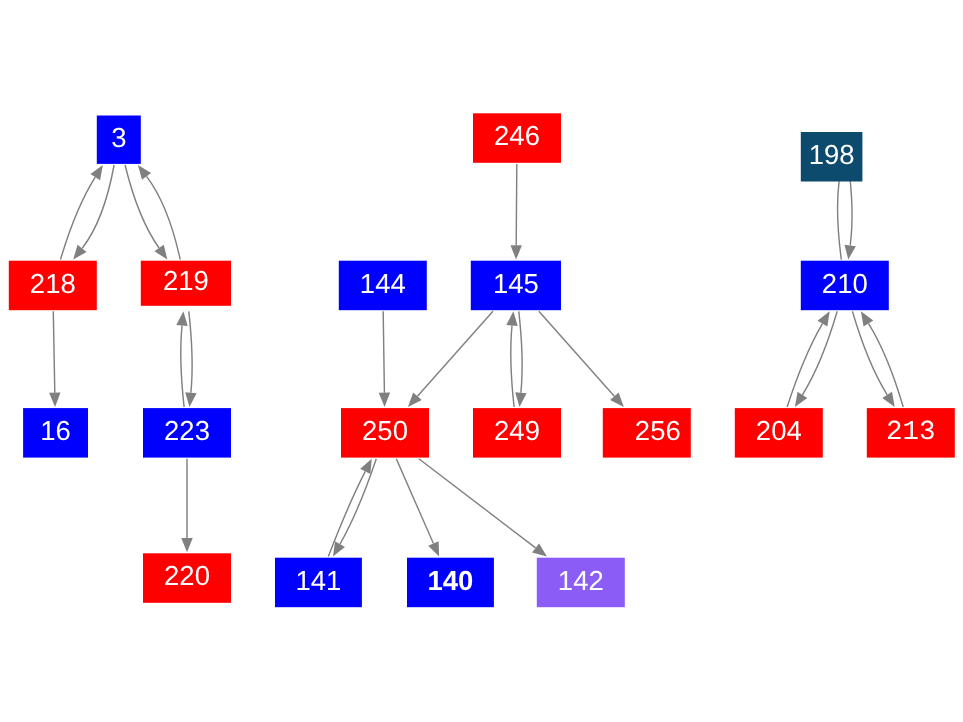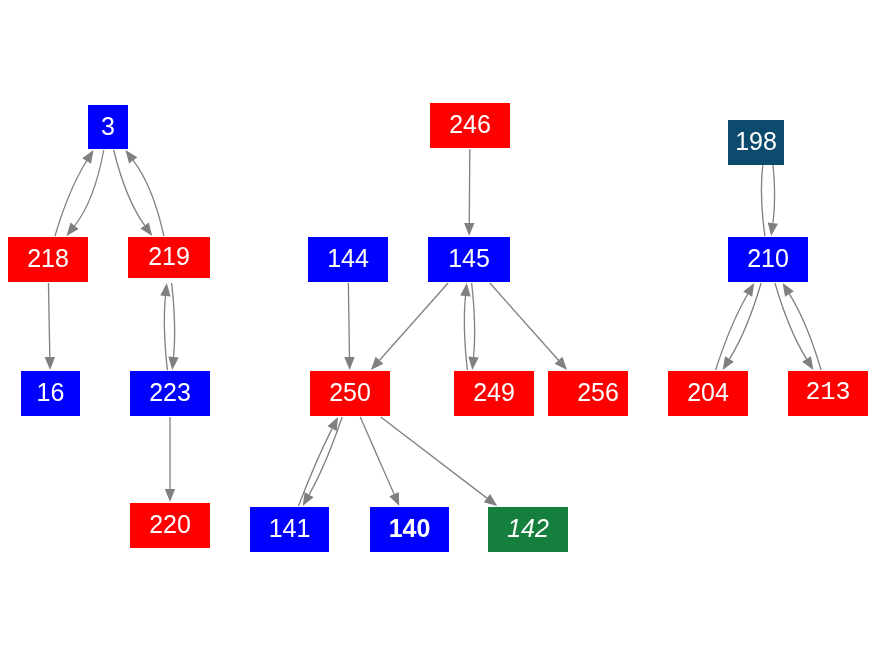--- a/index.html
+++ b/index.html
@@ -131,33 +131,33 @@
       </div>
       <div class="gnode" style="left: 308px; top: 237px; width: 80px; height: 45px; background: rgb(0, 0, 254);">
         <span class="gnode-label">144</span>
       </div>
       <div class="gnode" style="left: 428px; top: 237px; width: 82px; height: 45px; background: rgb(0, 0, 254);">
         <span class="gnode-label">145</span>
       </div>
       <div class="gnode" style="left: 310px; top: 371px; width: 80px; height: 45px; background: rgb(254, 0, 0); text-align: center;">
         <span class="gnode-label">250</span>
       </div>
-      <div class="gnode" style="left: 430px; top: 371px; width: 80px; height: 45px; background: rgb(254, 0, 0); margin-left: 24px;">
+      <div class="gnode" style="left: 430px; top: 371px; width: 80px; height: 45px; background: rgb(254, 0, 0);">
         <span class="gnode-label">249</span>
       </div>
       <div class="gnode" style="left: 548px; top: 371px; width: 80px; height: 45px; background: rgb(254, 0, 0); padding-left: 20px;">
         <span class="gnode-label">256</span>
       </div>
       <div class="gnode" style="left: 250px; top: 507px; width: 79px; height: 45px; background: rgb(0, 0, 254);">
         <span class="gnode-label">141</span>
       </div>
       <div class="gnode" style="left: 370px; top: 507px; width: 79px; height: 45px; background: rgb(0, 0, 254); font-weight: bold;">
         <span class="gnode-label">140</span>
       </div>
-      <div class="gnode" style="left: 488px; top: 507px; width: 80px; height: 45px; background: #15803d; font-style: italic;">
+      <div class="gnode" style="left: 488px; top: 507px; width: 80px; height: 45px; background: #8b5cf6;">
         <span class="gnode-label">142</span>
       </div>
       <div class="gnode" style="left: 728px; top: 120px; width: 56px; height: 45px; background: #0c4a6e;">
         <span class="gnode-label">198</span>
       </div>
       <div class="gnode" style="left: 728px; top: 237px; width: 80px; height: 45px; background: rgb(0, 0, 254);">
         <span class="gnode-label">210</span>
       </div>
       <div class="gnode" style="left: 668px; top: 371px; width: 80px; height: 45px; background: rgb(254, 0, 0);">
         <span class="gnode-label">204</span>

